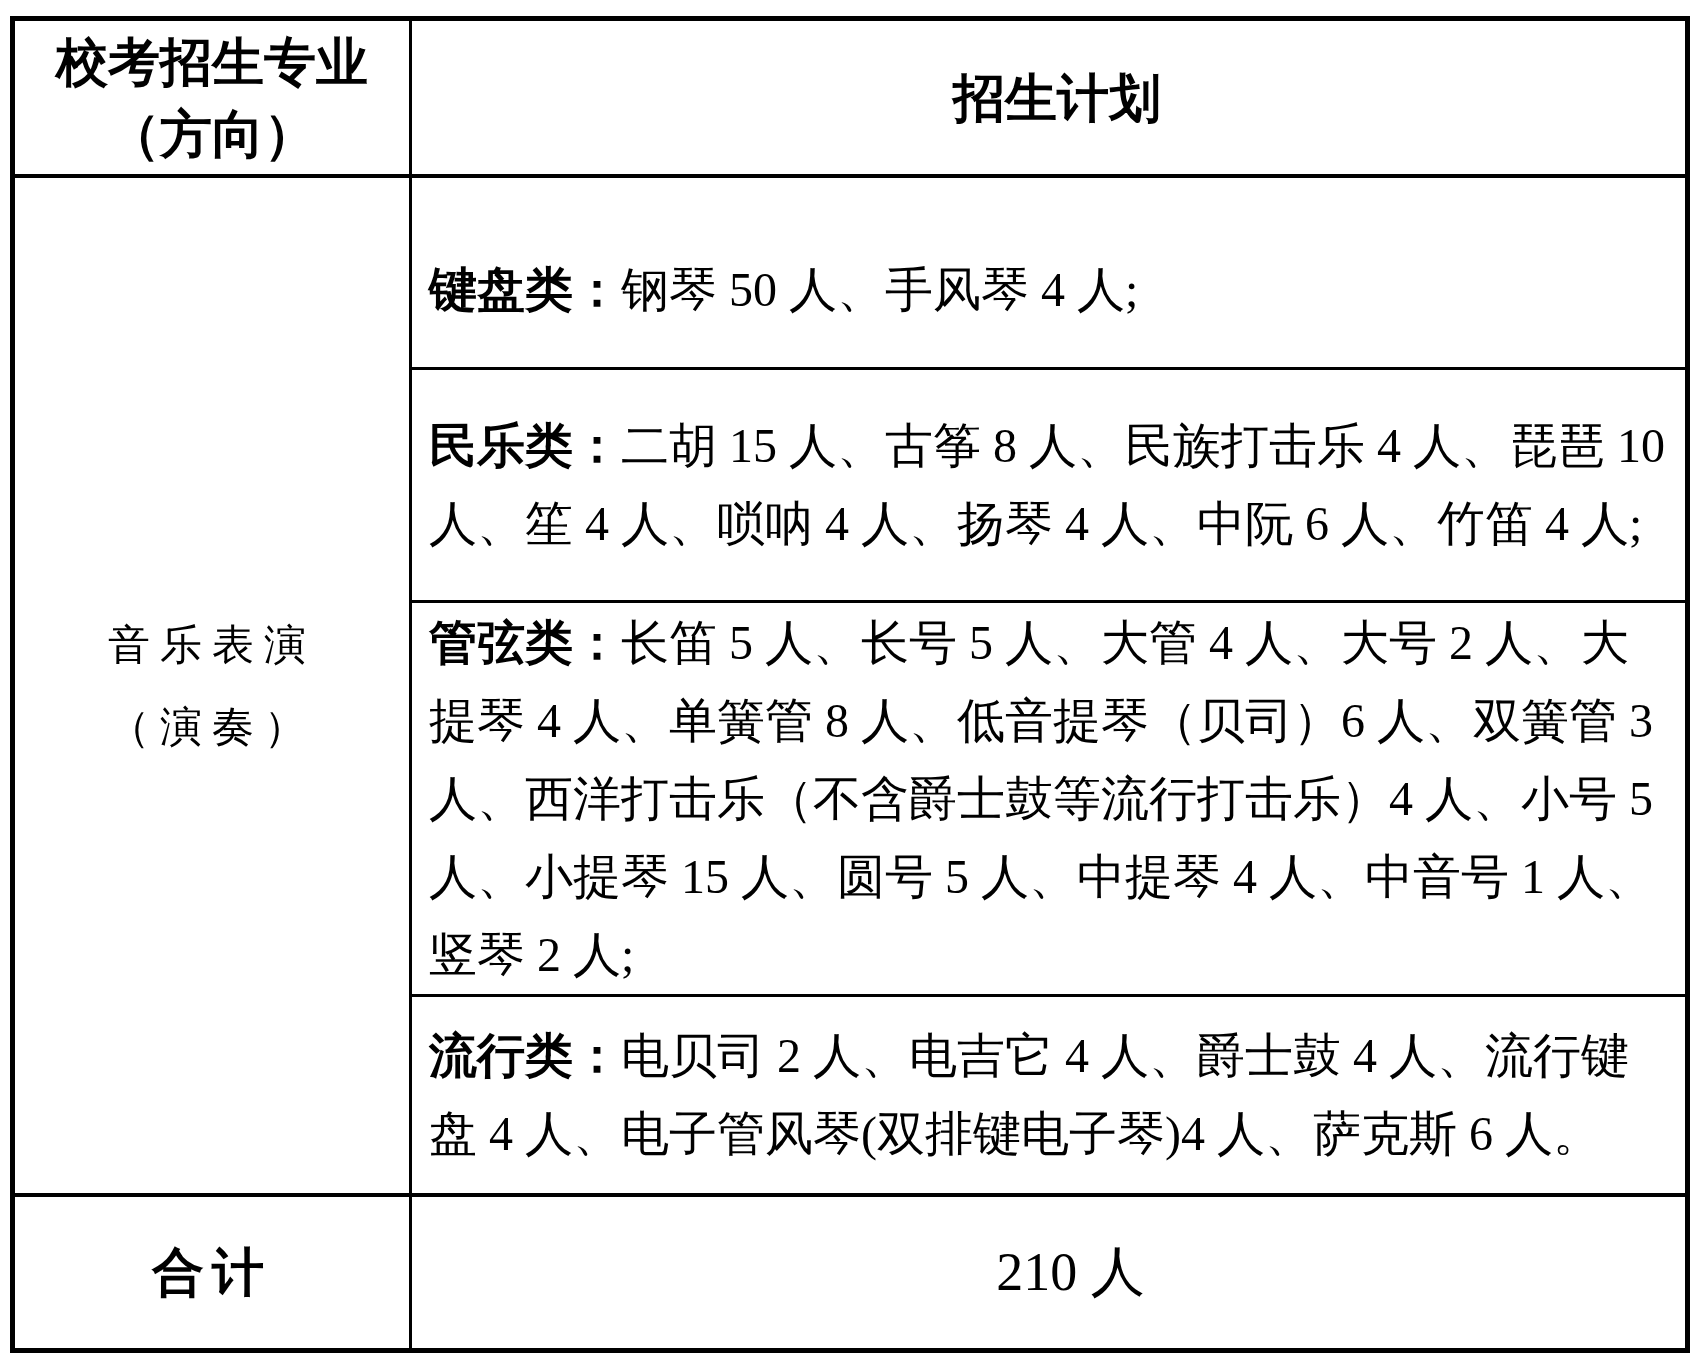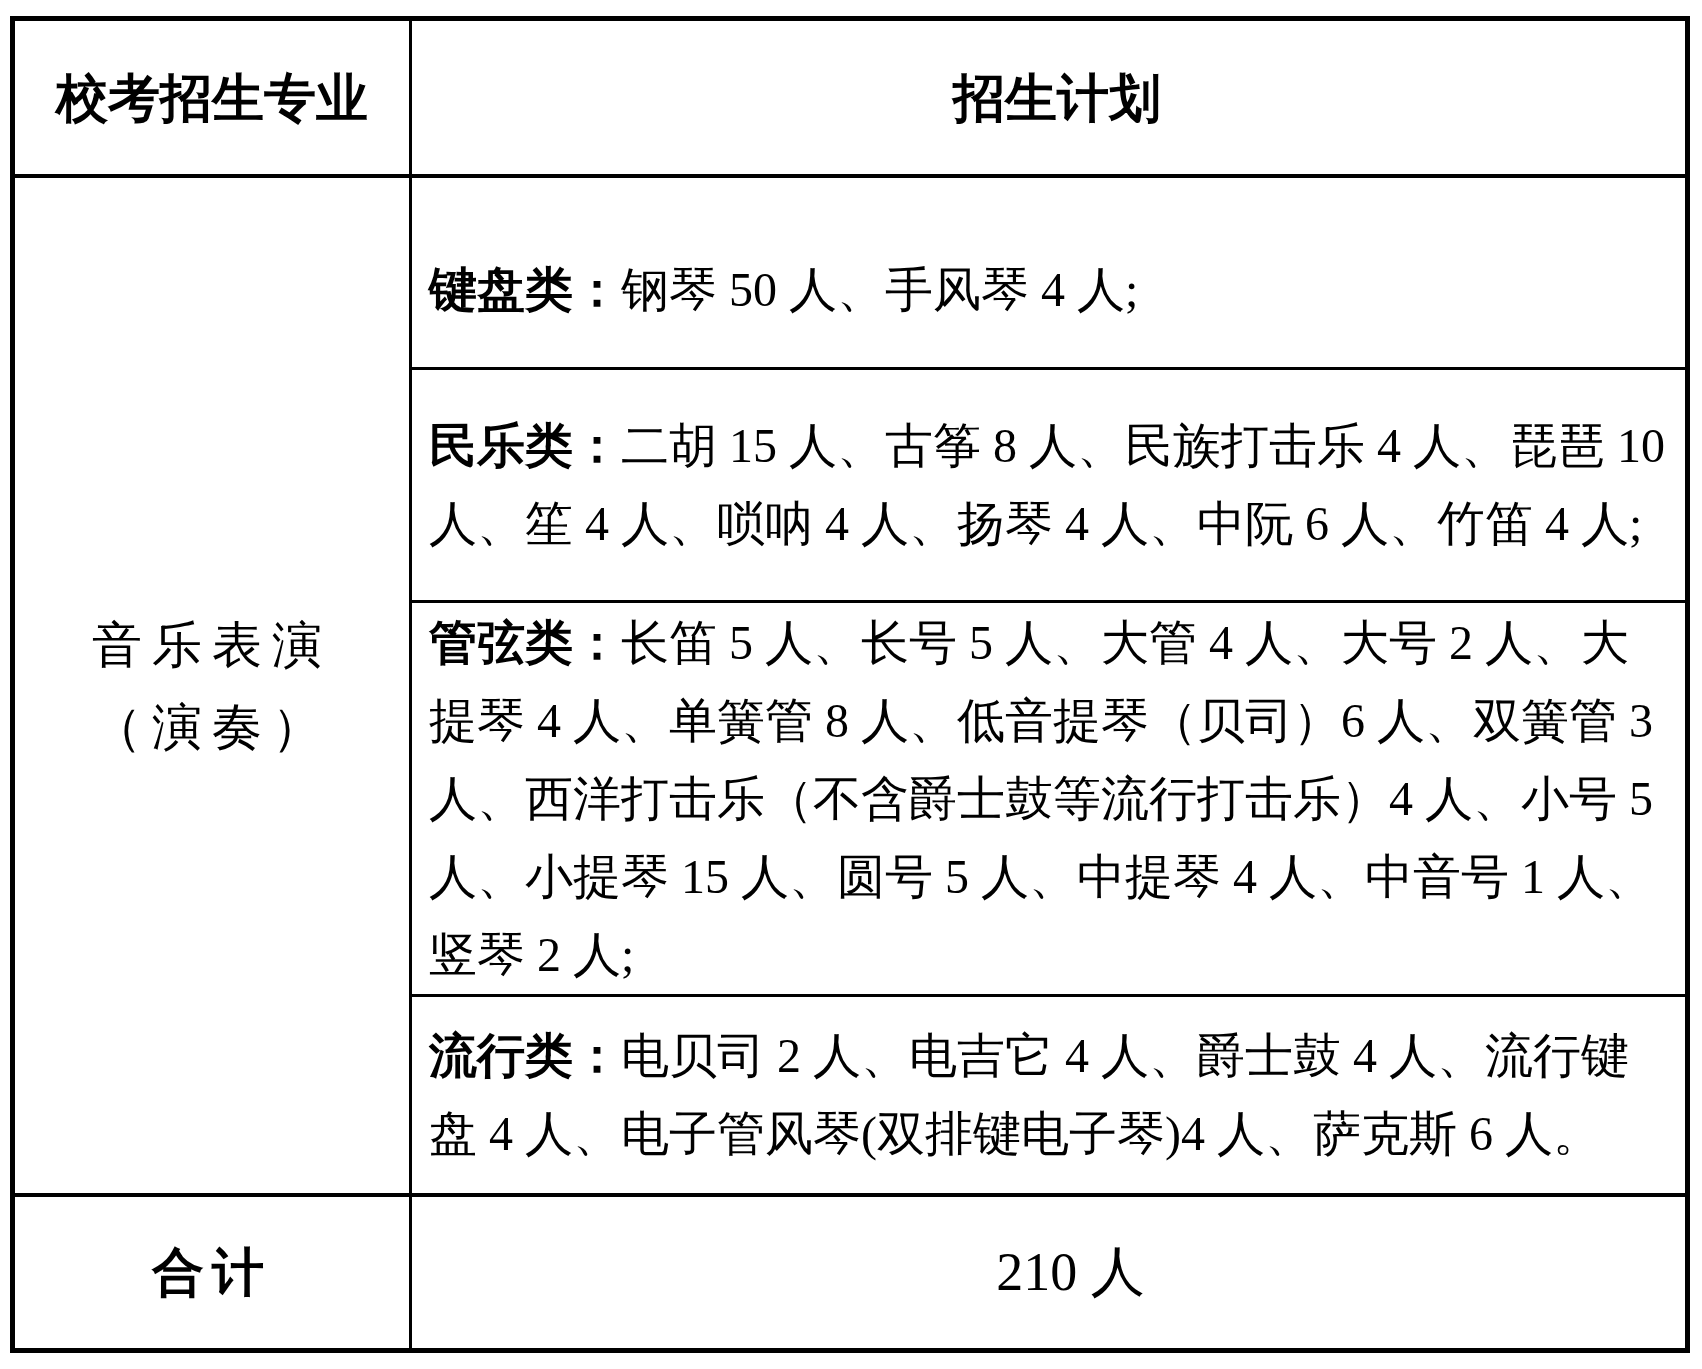--- a/index.html
+++ b/index.html
@@ -61,21 +61,21 @@
     font-size: 52px;
     line-height: 72px;
   }
   .col2.header-cell {
     display: flex;
     align-items: center;
     justify-content: center;
     padding-left: 17px;
   }
   .program-cell {
-    font-size: 50px;
+    font-size: 42px;
     line-height: 82px;
     letter-spacing: 10px;
   }
   .subrows {
     display: flex;
     flex-direction: column;
     margin-top: 35px;
   }
   .subrow {
     box-sizing: border-box;
@@ -115,20 +115,21 @@
 </style>
 </head>
 <body>
 
 <div class="page">
   <div class="table">
 
     <div class="row header-row">
       <div class="col1 header-cell">
         <div>校考招生专业</div>
+        <div>（方向）</div>
       </div>
       <div class="col2 header-cell">
         <span>招生计划</span>
       </div>
     </div>
 
     <div class="row main-row">
       <div class="col1 program-cell">
         <div>音乐表演</div>
         <div>（演奏）</div>

